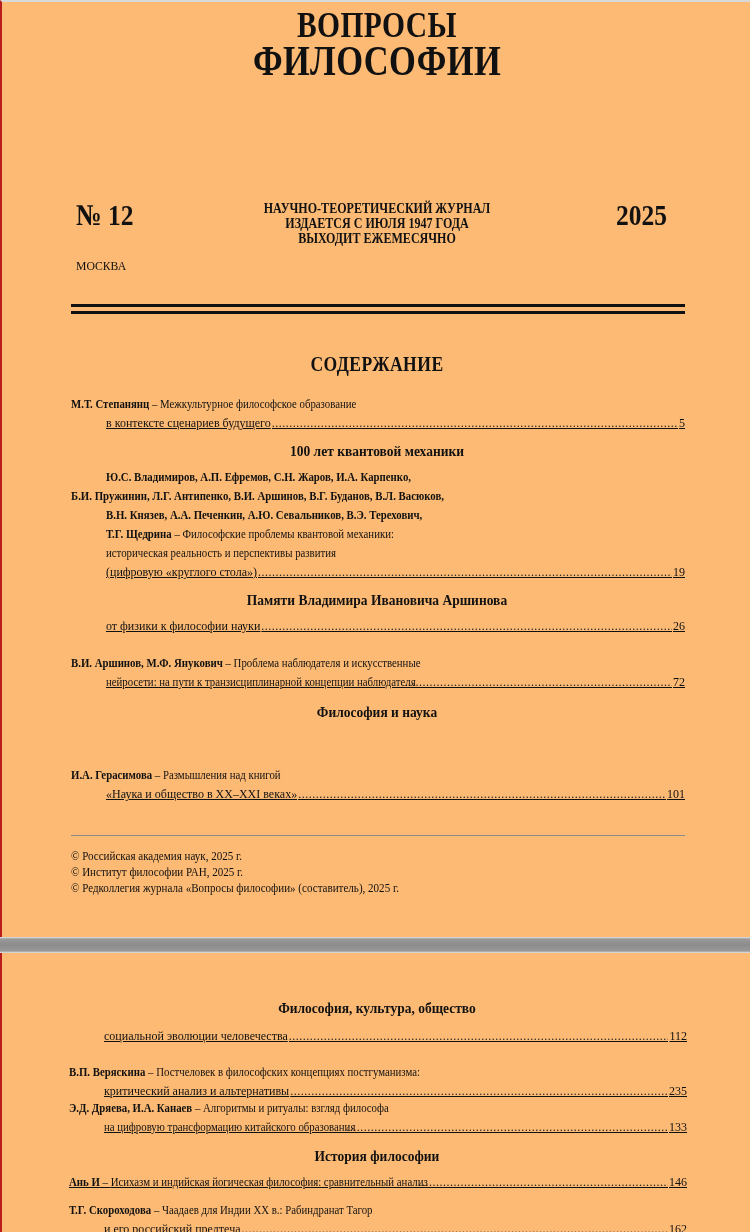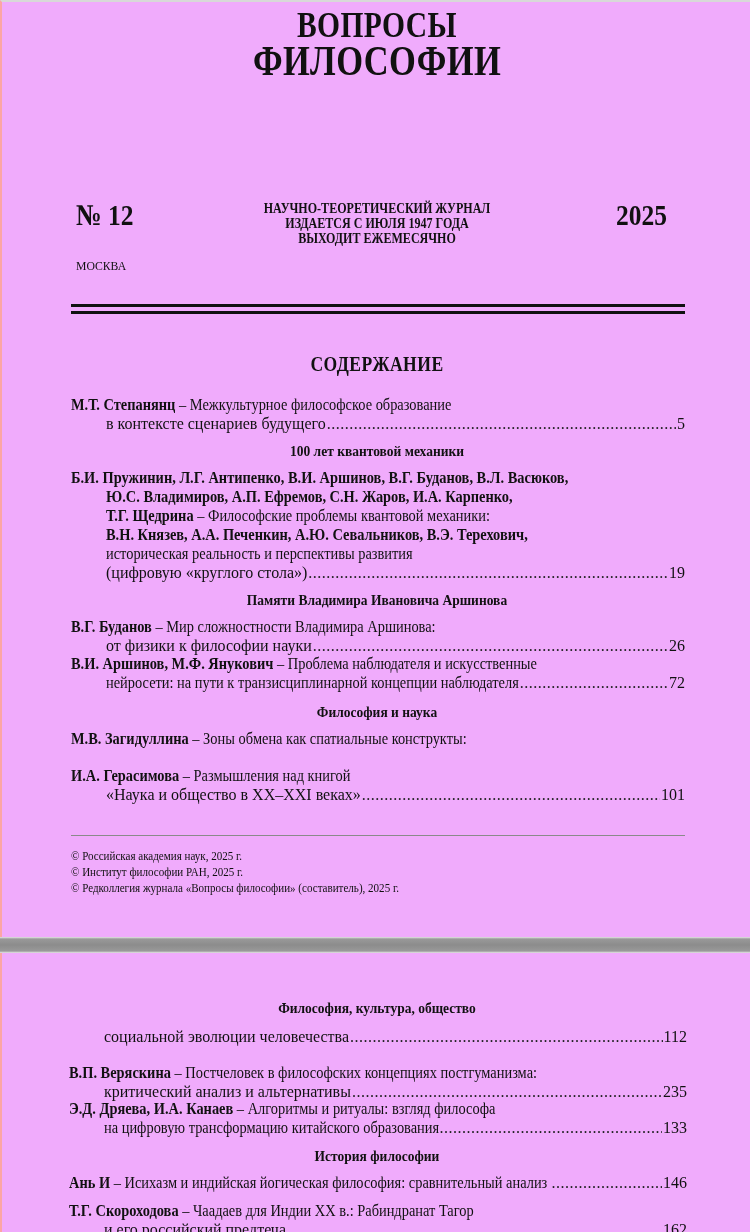--- a/index.html
+++ b/index.html
@@ -4,22 +4,22 @@
   <style>
     html, body { margin: 0; padding: 0; }
     body {
       width: 750px; height: 1232px; overflow: hidden;
       background: #8a8a8a;
       font-family: "Liberation Serif", "DejaVu Serif", serif;
       color: #111;
       position: relative;
     }
     .page {
-      position: absolute; left: 0; background: #f0abfc;
-      border-left: 2px solid #fca5a5;
+      position: absolute; left: 0; background: #fdba74;
+      border-left: 2px solid #b91c1c;
       box-sizing: border-box;
     }
     #page1 { top: 0; width: 750px; height: 937px; border-top: 2px solid #d8d8d8; }
     #page2 { top: 953px; width: 750px; height: 279px; }
     .gap {
       position: absolute; left: 0; top: 937px; width: 750px; height: 16px;
       background: linear-gradient(#e8e8e8 0, #999 2px, #8c8c8c 8px, #999 14px, #e8e8e8 16px);
     }
     .abs { position: absolute; white-space: nowrap; }
     .title {
@@ -43,21 +43,21 @@
     #rule-a { top: 302px; }
     #rule-b { top: 309px; }
     #contents-heading {
       left: 0; width: 750px; top: 351px; text-align: center; font-size: 20px; font-weight: bold;
       transform: scaleX(0.88); transform-origin: center; letter-spacing: 0.5px;
     }
     .sec {
       position: absolute; left: 0; width: 750px; text-align: center;
       font-size: 15px; font-weight: bold; transform: scaleX(0.9); transform-origin: center;
     }
-    .toc { position: absolute; font-size: 16px; line-height: 19px; }
+    .toc { position: absolute; font-size: 12px; line-height: 19px; text-decoration: underline; }
     .toc .line { white-space: nowrap; height: 19px; position: relative; }
     .toc .ind { padding-left: 35px; }
     .toc b { font-weight: bold; }
     .lead {
       display: flex; align-items: baseline; text-align: right;
     }
     .lead .t { white-space: nowrap; }
     .lead .dots {
       flex: 1; overflow: hidden; white-space: nowrap; margin: 0 1px;
       letter-spacing: 0.5px; color: #222;
@@ -93,53 +93,51 @@
     <div class="line"><span class="condensed"><b>М.Т. Степанянц</b><span> – </span><span>Межкультурное философское образование</span></span></div>
     <div class="line ind lead">
         <span class="t">в контексте сценариев будущего</span>
         <span class="dots"></span>
         <span class="pg">5</span>
       </div>
   </div>
 
   <div class="sec" style="top:441px;">100 лет квантовой механики</div>
   <div class="toc" style="left:69px; top:466px; width:614px;">
+    <div class="line ind"><span class="condensed"><b>Ю.С. Владимиров, А.П. Ефремов, С.Н. Жаров, И.А. Карпенко,</b></span></div>
     <div class="line"><span class="condensed"><b>Б.И. Пружинин, Л.Г. Антипенко, В.И. Аршинов, В.Г. Буданов, В.Л. Васюков,</b></span></div>
-    <div class="line ind"><span class="condensed"><b>Ю.С. Владимиров, А.П. Ефремов, С.Н. Жаров, И.А. Карпенко,</b></span></div>
+    <div class="line ind"><span class="condensed"><b>В.Н. Князев, А.А. Печенкин, А.Ю. Севальников, В.Э. Терехович,</b></span></div>
     <div class="line ind"><span class="condensed"><b>Т.Г. Щедрина</b><span> – </span><span>Философские проблемы квантовой механики:</span></span></div>
-    <div class="line ind"><span class="condensed"><b>В.Н. Князев, А.А. Печенкин, А.Ю. Севальников, В.Э. Терехович,</b></span></div>
     <div class="line ind"><span class="condensed">историческая реальность и перспективы развития</span></div>
     <div class="line ind lead">
         <span class="t">(цифровую «круглого стола»)</span>
         <span class="dots"></span>
         <span class="pg">19</span>
       </div>
   </div>
 
   <div class="sec" style="top:590px;">Памяти Владимира Ивановича Аршинова</div>
   <div class="toc" style="left:69px; top:615px; width:614px;">
-    <div class="line"><span class="condensed"><b>В.Г. Буданов</b><span> – </span><span>Мир сложностности Владимира Аршинова:</span></span></div>
     <div class="line ind lead">
         <span class="t">от физики к философии науки</span>
         <span class="dots"></span>
         <span class="pg">26</span>
       </div>
   </div>
   <div class="toc" style="left:69px; top:652px; width:614px;">
     <div class="line"><span class="condensed"><b>В.И. Аршинов, М.Ф. Янукович</b><span> – </span><span>Проблема наблюдателя и искусственные</span></span></div>
     <div class="line ind lead">
         <span class="t" style="display:inline-block; transform:scaleX(0.9); transform-origin:left; margin-right:-46px;">нейросети: на пути к транзисциплинарной концепции наблюдателя</span>
         <span class="dots"></span>
         <span class="pg">72</span>
       </div>
   </div>
 
   <div class="sec" style="top:702px;">Философия и наука</div>
   <div class="toc" style="left:69px; top:727px; width:614px;">
-    <div class="line"><span class="condensed"><b>М.В. Загидуллина</b><span> – </span><span>Зоны обмена как спатиальные конструкты:</span></span></div>
   </div>
   <div class="toc" style="left:69px; top:764px; width:614px;">
     <div class="line"><span class="condensed"><b>И.А. Герасимова</b><span> – </span><span>Размышления над книгой</span></span></div>
     <div class="line ind lead">
         <span class="t">«Наука и общество в XX–XXI веках»</span>
         <span class="dots"></span>
         <span class="pg">101</span>
       </div>
   </div>
 

